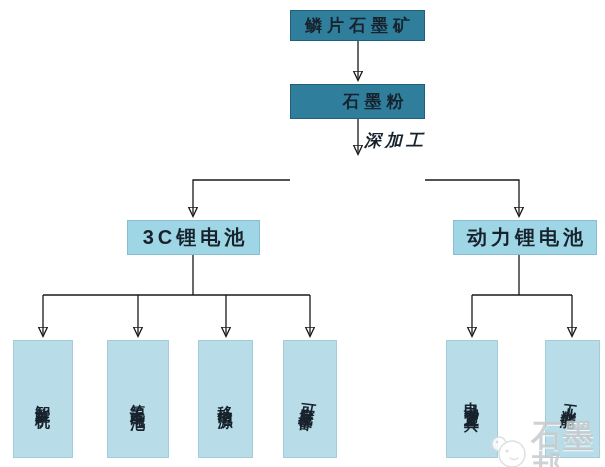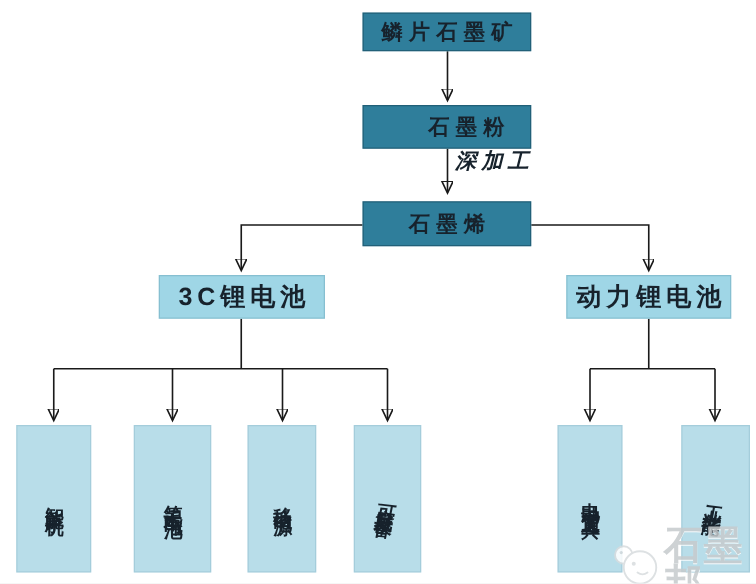--- a/index.html
+++ b/index.html
@@ -110,31 +110,28 @@
 
   <div class="node dark" style="left:290px;top:10px;width:135px;height:31px;">
     <span>鳞片石墨矿</span>
   </div>
 
 
   <div class="node dark" style="left:290px;top:84px;width:135px;height:35px;padding-left:31px;">
     <span>石墨粉</span>
   </div>
 
-  <div class="edge-label" style="left:364px;top:117px;">深加工</div>
+  <div class="edge-label" style="left:364px;top:129px;">深加工</div>
 
-  <div class="node dark" style="left:290px;top:161px;width:135px;height:36px;">
-    <span>石墨烯</span>
-  </div>
 
   <div class="node mid" style="left:127px;top:220px;width:133px;height:35px;">
     <span>3C锂电池</span>
   </div>
 
-  <div class="node mid" style="left:453px;top:220px;width:132px;height:35px;align-items:center;">
+  <div class="node mid" style="left:453px;top:220px;width:144px;height:35px;align-items:center;">
     <span>动力锂电池</span>
   </div>
 
   <div class="leaf" style="left:13px;width:60px;">
     <span class="vtext">智能手机</span>
   </div>
 
   <div class="leaf" style="left:107px;width:62px;">
     <span class="vtext">笔记本电池</span>
   </div>

